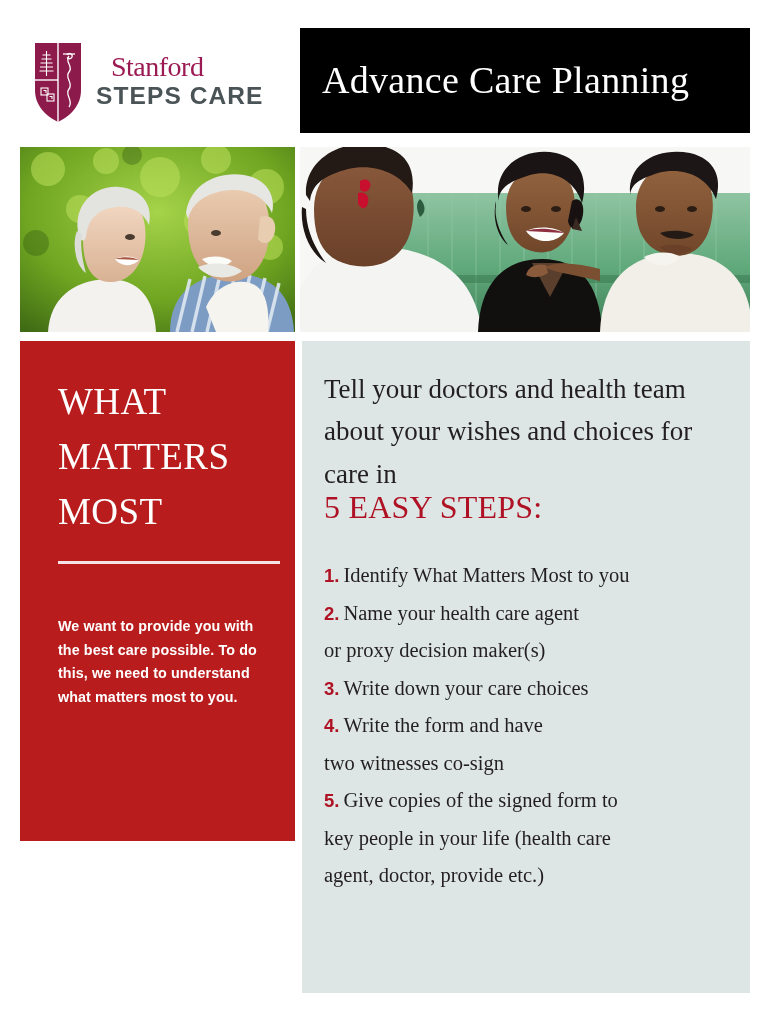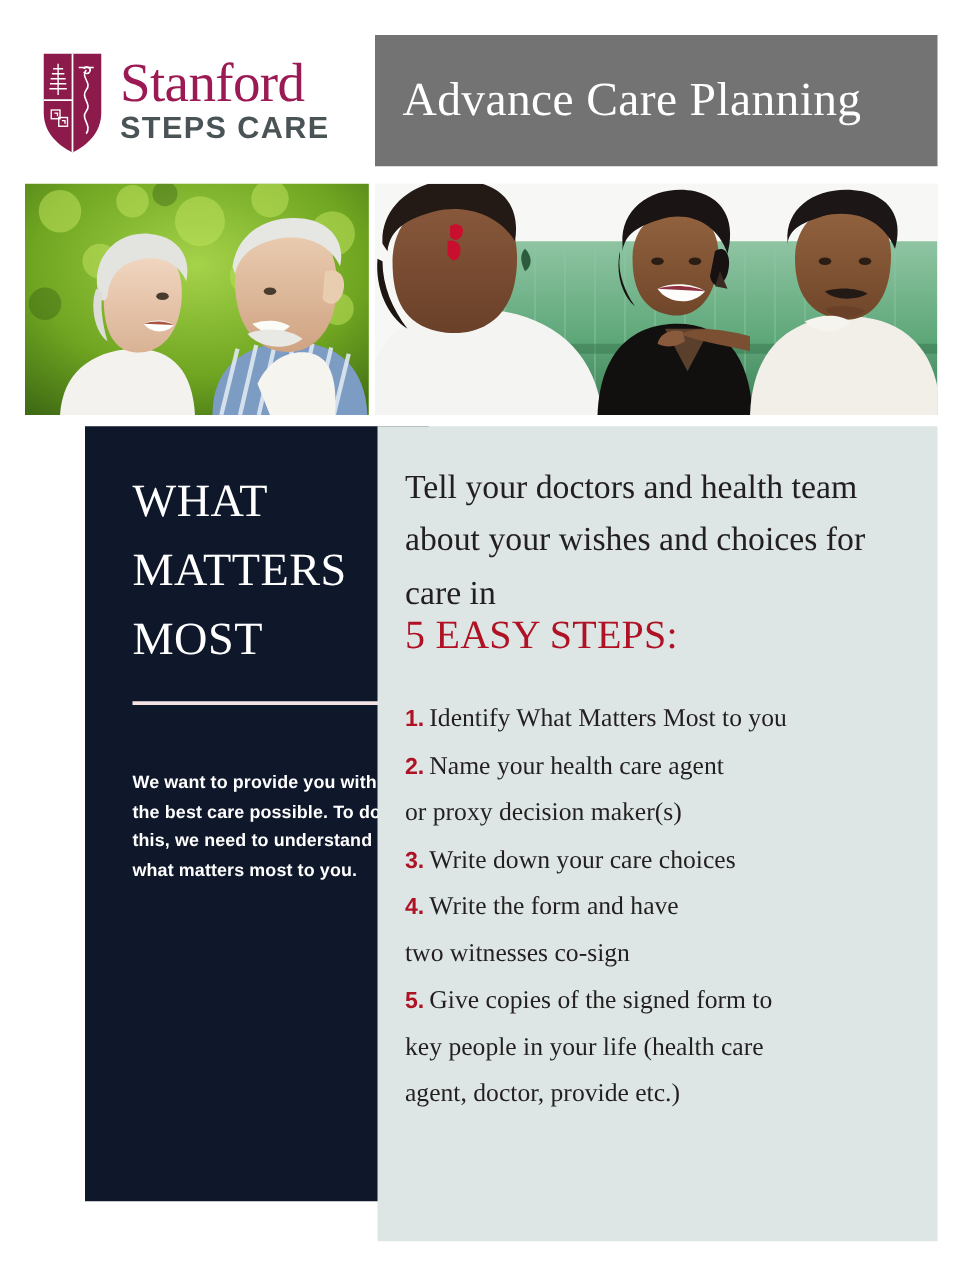--- a/index.html
+++ b/index.html
@@ -39,42 +39,43 @@
     flex: 0 0 auto;
     margin-left: 14px;
     margin-top: 4px;
   }
   #logo-words {
     margin-left: 14px;
     margin-top: 2px;
   }
   #wordmark-stanford {
     font-family: "Liberation Serif", serif;
-    font-size: 44px;
+    font-size: 28px;
     line-height: 0.98;
     color: #9b1a53;
     letter-spacing: -0.5px;
+    margin-left: 15px;
   }
   #wordmark-healthcare {
     font-family: "Liberation Sans", sans-serif;
     font-weight: bold;
     font-size: 24.5px;
     line-height: 1.15;
     color: #4a5356;
     letter-spacing: 1.1px;
     margin-top: 1px;
   }
 
   #header-band {
     position: absolute;
     left: 300px;
     top: 28px;
     width: 450px;
     height: 105px;
-    background: #737373;
+    background: #000000;
   }
   #header-title {
     position: absolute;
     left: 22px;
     top: 50%;
     transform: translateY(-52%);
     font-family: "Liberation Serif", serif;
     font-size: 38px;
     color: #ffffff;
     letter-spacing: 0.3px;
@@ -101,25 +102,24 @@
     background: #f3f4f2;
   }
   .photo svg { display: block; width: 100%; height: 100%; }
 
   
   #left-panel {
     position: absolute;
     left: 20px;
     top: 341px;
     width: 275px;
-    height: 620px;
-    background: #0f172a;
+    height: 500px;
+    background: #b91c1c;
     box-sizing: border-box;
     padding: 0;
-    margin-left: 48px;
   }
   #wmm-heading {
     position: absolute;
     left: 38px;
     top: 33px;
     width: 220px;
     font-family: "Liberation Serif", serif;
     font-size: 37px;
     line-height: 1.49;
     color: #ffffff;

